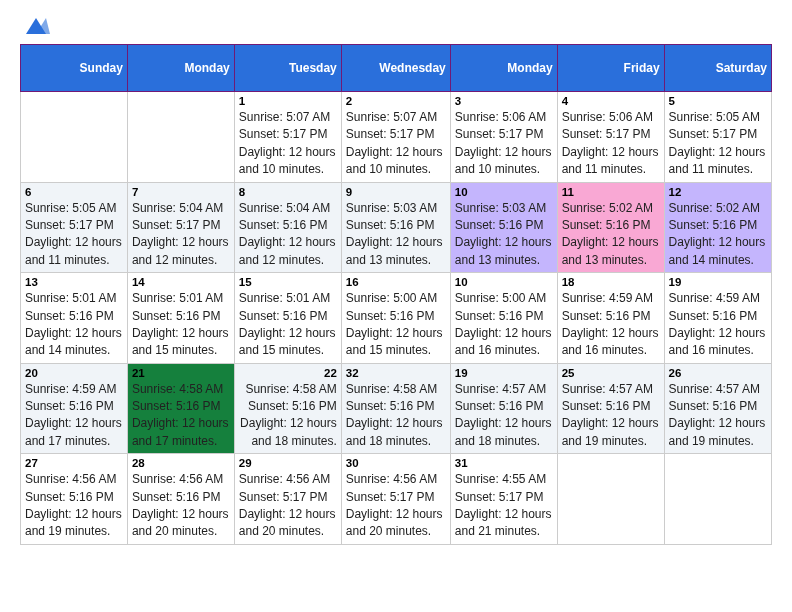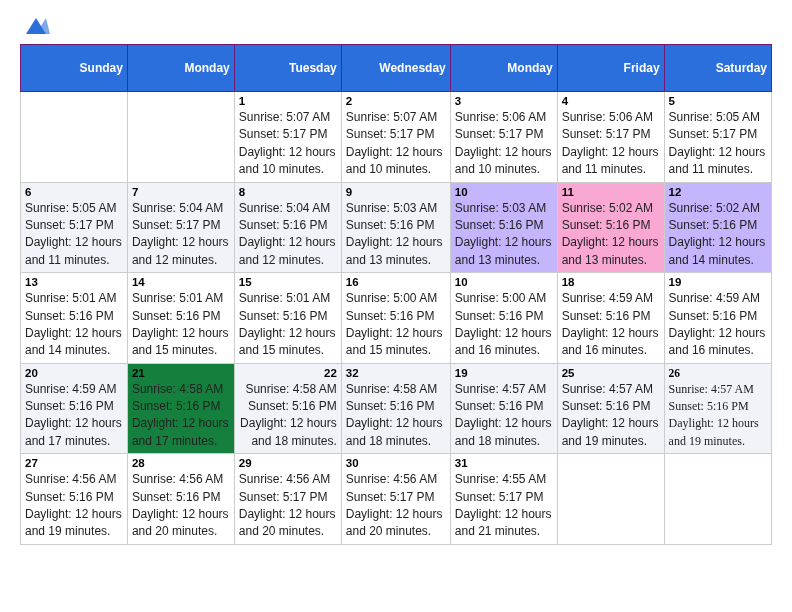--- a/index.html
+++ b/index.html
@@ -268,21 +268,21 @@
             <div class="day-info" style="white-space: pre-line;">Sunrise: 4:57 AM
 Sunset: 5:16 PM
 Daylight: 12 hours and 18 minutes.</div>
           </td>
           <td style="background: rgb(240, 244, 248);">
             <span class="day-num">25</span>
             <div class="day-info" style="white-space: pre-line;">Sunrise: 4:57 AM
 Sunset: 5:16 PM
 Daylight: 12 hours and 19 minutes.</div>
           </td>
-          <td style="background: rgb(240, 244, 248); font-family: Liberation Serif, serif;">
+          <td style="background: rgb(240, 244, 248);">
             <span class="day-num">26</span>
             <div class="day-info" style="white-space: pre-line;">Sunrise: 4:57 AM
 Sunset: 5:16 PM
 Daylight: 12 hours and 19 minutes.</div>
           </td>
         </tr>
         <tr>
           <td>
             <span class="day-num">27</span>
             <div class="day-info" style="white-space: pre-line;">Sunrise: 4:56 AM

